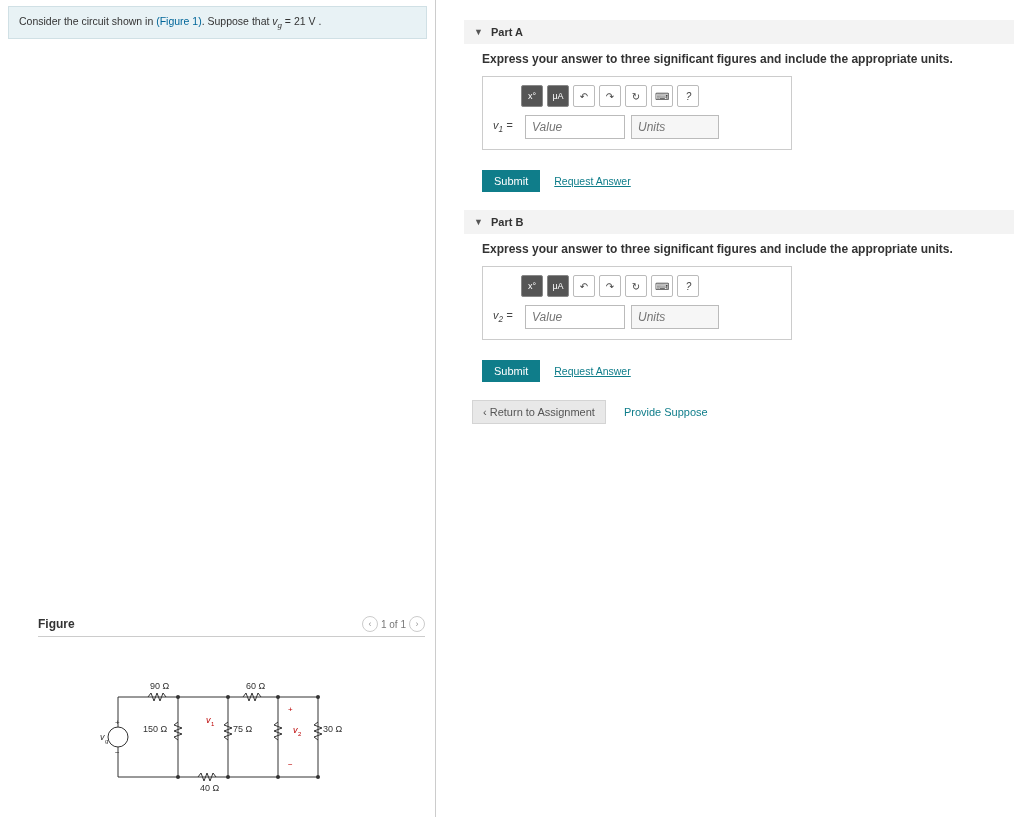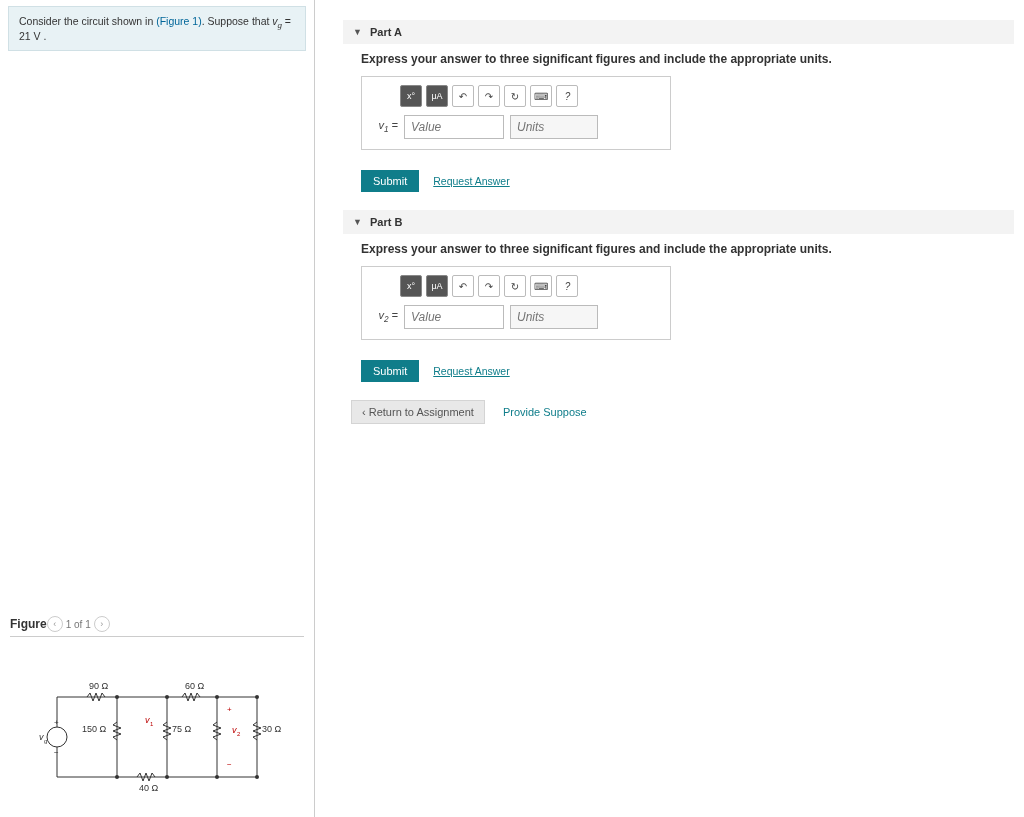--- a/index.html
+++ b/index.html
@@ -7,21 +7,21 @@
     font-family: Arial, Helvetica, sans-serif;
     font-size: 11px;
     color: #333;
     background: #fff;
     width: 1024px;
     height: 817px;
     overflow: hidden;
     display: flex;
   }
   .left-pane {
-    width: 315px;
+    width: 436px;
     border-right: 1px solid #ccc;
     position: relative;
   }
   .right-pane {
     flex: 1;
     padding: 20px 10px 0 28px;
   }
   .problem-statement {
     background: #e8f2f5;
     border: 1px solid #d0e0e5;
@@ -33,23 +33,25 @@
   .problem-statement .figlink { color: #006699; }
   .figure-section {
     position: absolute;
     bottom: 0;
     left: 0;
     right: 0;
     padding: 0 10px 10px 10px;
   }
   .figure-header {
     display: flex;
+    justify-content: space-between;
     align-items: center;
     border-bottom: 1px solid #ccc;
     padding: 4px 0;
+    margin-left: 28px;
   }
   .figure-header h3 {
     font-size: 12px;
     font-weight: bold;
     color: #333;
   }
   .pager {
     display: flex;
     align-items: center;
     gap: 3px;
@@ -115,21 +117,21 @@
   .tool-dark { background: #555; }
   .tool-light { background: #fff; color: #444; border-color: #bbb; }
   .tool-help { background: #fff; color: #444; border-color: #bbb; font-style: italic; }
   .tool-icon-txt { font-size: 9px; }
 
   .input-row {
     display: flex;
     align-items: center;
     gap: 6px;
   }
-  .var-label { font-style: italic; font-size: 11px; color: #444; width: 26px; text-align: right; }
+  .var-label { font-style: italic; font-size: 11px; color: #444; width: 26px; }
   .val-input, .unit-input {
     height: 24px;
     border: 1px solid #bbb;
     padding: 0 6px;
     font-size: 12px;
     font-style: italic;
     color: #c2410c;
     background: #fff;
   }
   .val-input { width: 100px; }

